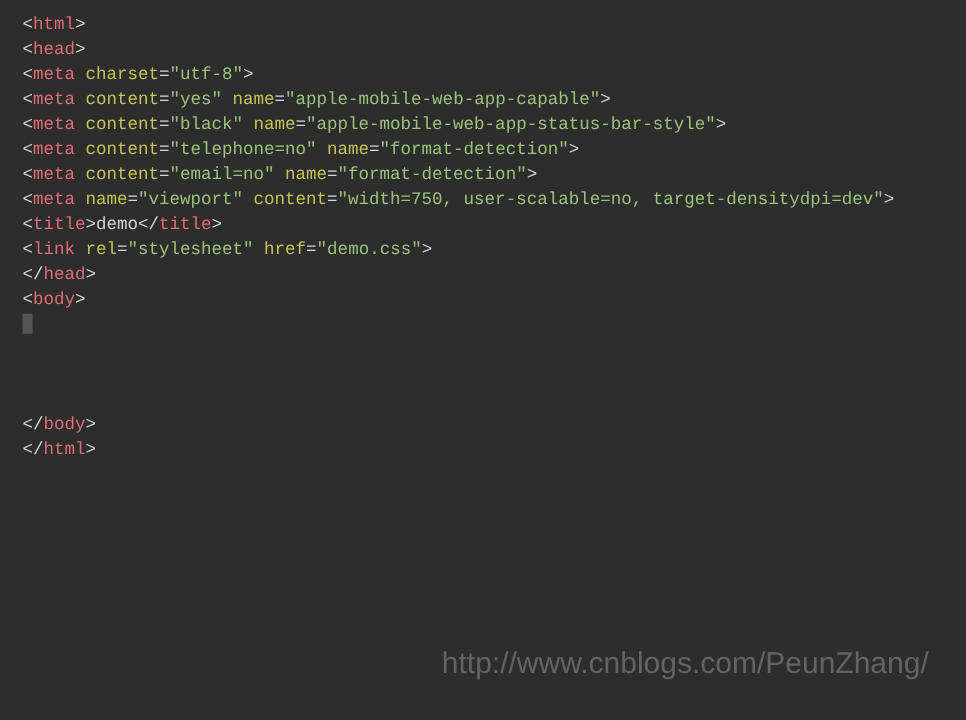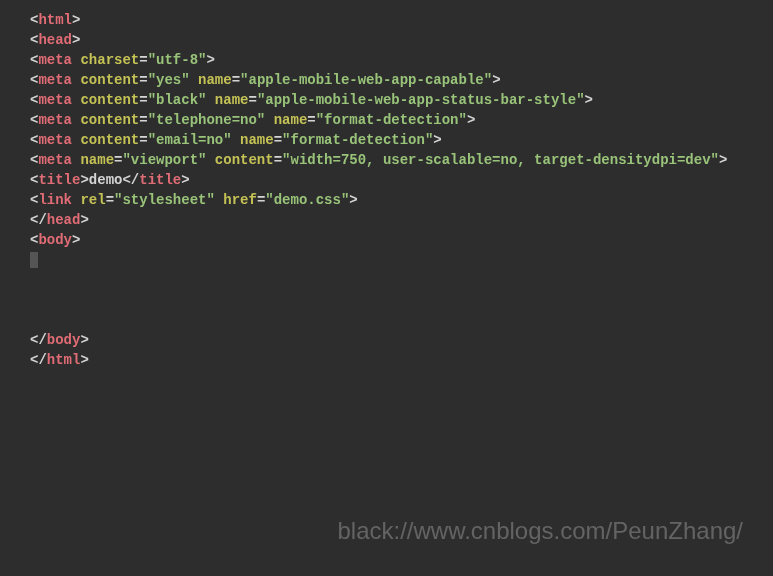--- a/index.html
+++ b/index.html
@@ -9,24 +9,23 @@
     font-size: 14px;
     line-height: 20px;
     padding: 10px 0 0 0;
     width: 773px;
     height: 576px;
     position: relative;
     overflow: hidden;
     color: #d4d4d4;
   }
   .code-area {
-    padding-left: 30px;
+    padding-left: 18px;
     white-space: pre;
     cursor: text;
-    font-weight: bold;
   }
   .line { display: block; }
   .bracket { color: #d4d4d4; }
   .tag { color: #e06c75; }
   .closetag { color: #e06c75; }
   .attr { color: #c4c255; text-align: center; }
   .eq { color: #d4d4d4; }
   .str { color: #98c379; }
   .txt { color: #d4d4d4; }
   .cursor-block {
@@ -44,13 +43,13 @@
     font-size: 24px;
     color: #888;
     opacity: 0.6;
     pointer-events: none;
   }
 </style>
 </head>
 <body>
 
 <div class="code-area" id="code"><span class="line"><span class="bracket">&lt;</span><span class="tag">html</span><span class="bracket">&gt;</span></span><span class="line"><span class="bracket">&lt;</span><span class="tag">head</span><span class="bracket">&gt;</span></span><span class="line"><span class="bracket">&lt;</span><span class="tag">meta</span> <span class="attr">charset</span><span class="eq">=</span><span class="str">"utf-8"</span><span class="bracket">&gt;</span></span><span class="line"><span class="bracket">&lt;</span><span class="tag">meta</span> <span class="attr">content</span><span class="eq">=</span><span class="str">"yes"</span> <span class="attr">name</span><span class="eq">=</span><span class="str">"apple-mobile-web-app-capable"</span><span class="bracket">&gt;</span></span><span class="line"><span class="bracket">&lt;</span><span class="tag">meta</span> <span class="attr">content</span><span class="eq">=</span><span class="str">"black"</span> <span class="attr">name</span><span class="eq">=</span><span class="str">"apple-mobile-web-app-status-bar-style"</span><span class="bracket">&gt;</span></span><span class="line"><span class="bracket">&lt;</span><span class="tag">meta</span> <span class="attr">content</span><span class="eq">=</span><span class="str">"telephone=no"</span> <span class="attr">name</span><span class="eq">=</span><span class="str">"format-detection"</span><span class="bracket">&gt;</span></span><span class="line"><span class="bracket">&lt;</span><span class="tag">meta</span> <span class="attr">content</span><span class="eq">=</span><span class="str">"email=no"</span> <span class="attr">name</span><span class="eq">=</span><span class="str">"format-detection"</span><span class="bracket">&gt;</span></span><span class="line"><span class="bracket">&lt;</span><span class="tag">meta</span> <span class="attr">name</span><span class="eq">=</span><span class="str">"viewport"</span> <span class="attr">content</span><span class="eq">=</span><span class="str">"width=750, user-scalable=no, target-densitydpi=dev"</span><span class="bracket">&gt;</span></span><span class="line"><span class="bracket">&lt;</span><span class="tag">title</span><span class="bracket">&gt;</span><span class="txt">demo</span><span class="bracket">&lt;/</span><span class="closetag">title</span><span class="bracket">&gt;</span></span><span class="line"><span class="bracket">&lt;</span><span class="tag">link</span> <span class="attr">rel</span><span class="eq">=</span><span class="str">"stylesheet"</span> <span class="attr">href</span><span class="eq">=</span><span class="str">"demo.css"</span><span class="bracket">&gt;</span></span><span class="line"><span class="bracket">&lt;/</span><span class="closetag">head</span><span class="bracket">&gt;</span></span><span class="line"><span class="bracket">&lt;</span><span class="tag">body</span><span class="bracket">&gt;</span></span><span class="line"><span class="cursor-block"></span></span><span class="line"> </span><span class="line"> </span><span class="line"> </span><span class="line"><span class="bracket">&lt;/</span><span class="closetag">body</span><span class="bracket">&gt;</span></span><span class="line"><span class="bracket">&lt;/</span><span class="closetag">html</span><span class="bracket">&gt;</span></span></div>
-<div class="watermark">black://www.cnblogs.com/PeunZhang/</div>
+<div class="watermark">http://www.cnblogs.com/PeunZhang/</div>
 
 </body></html>

